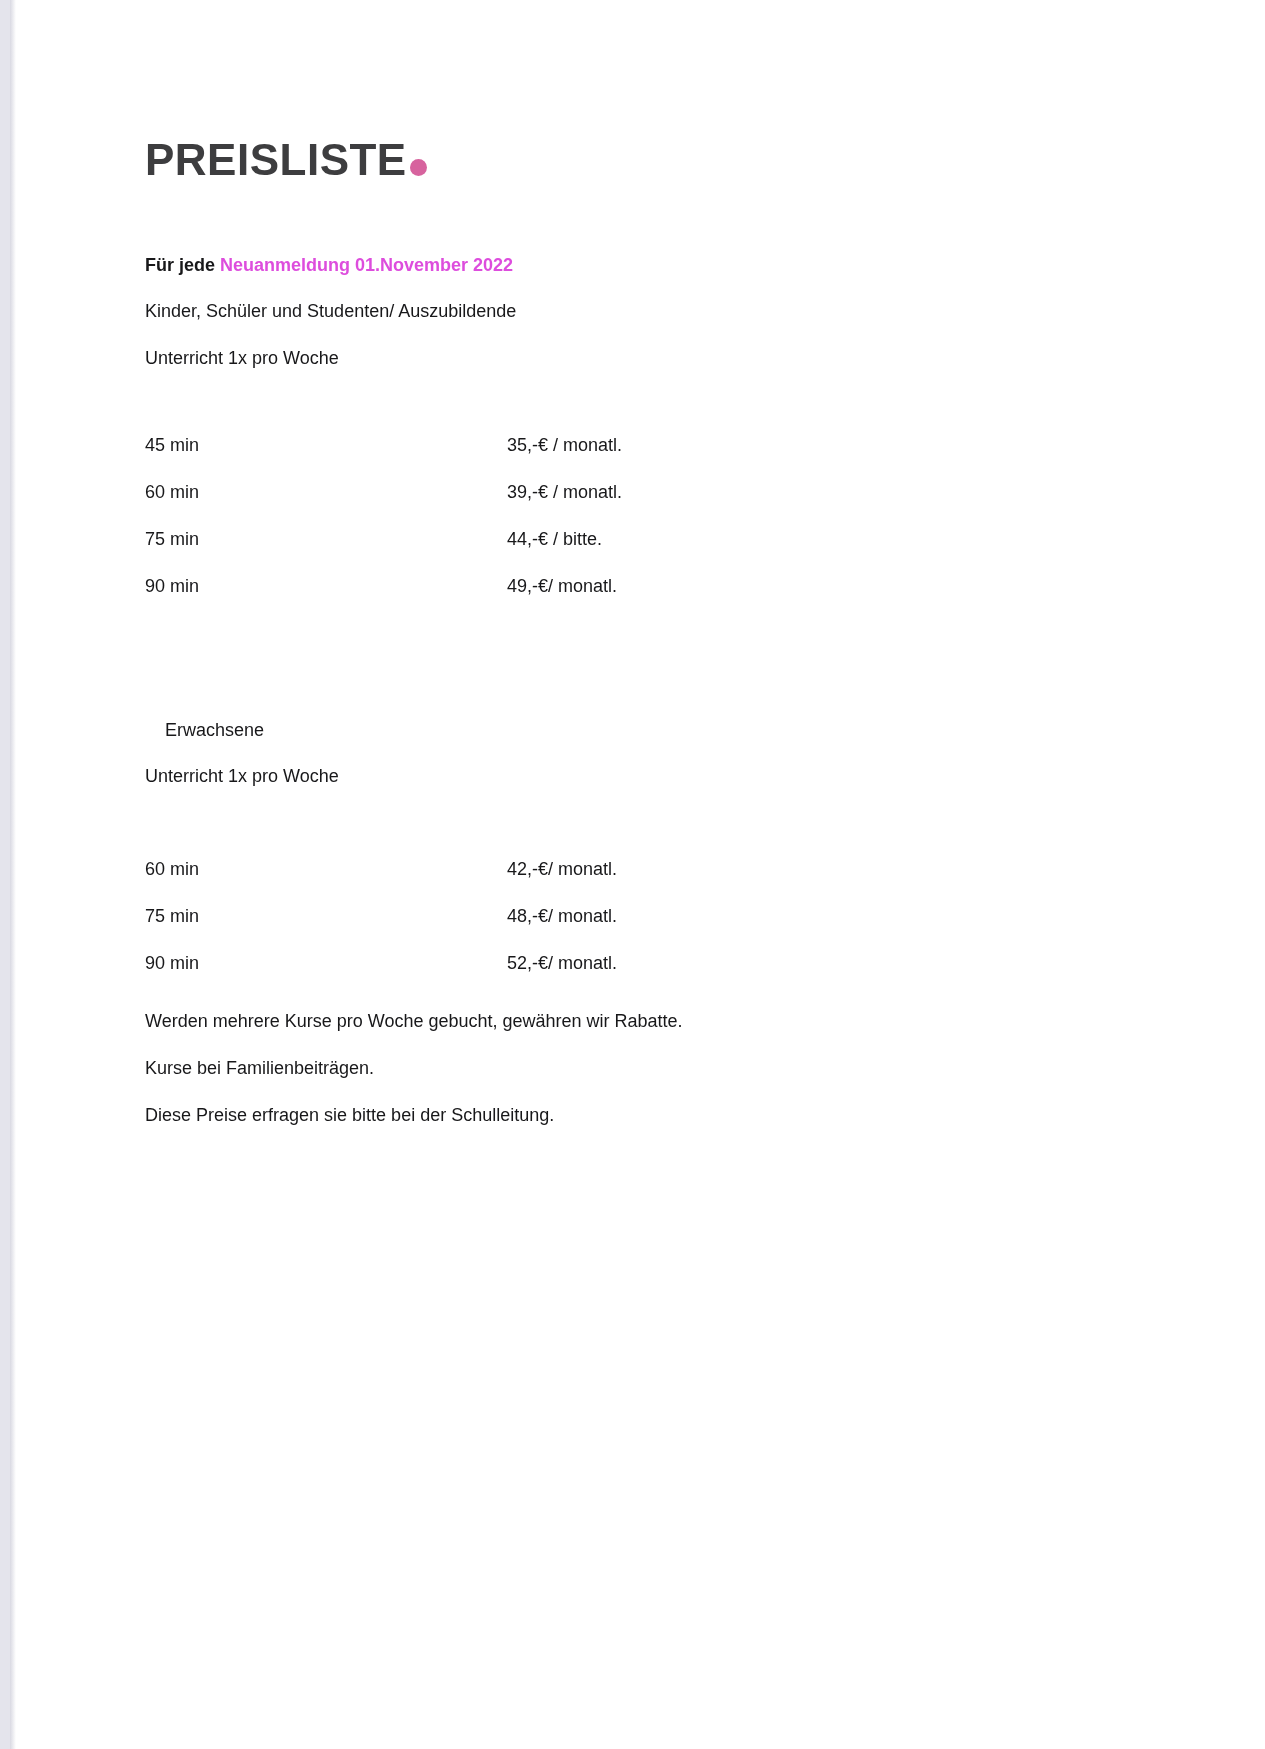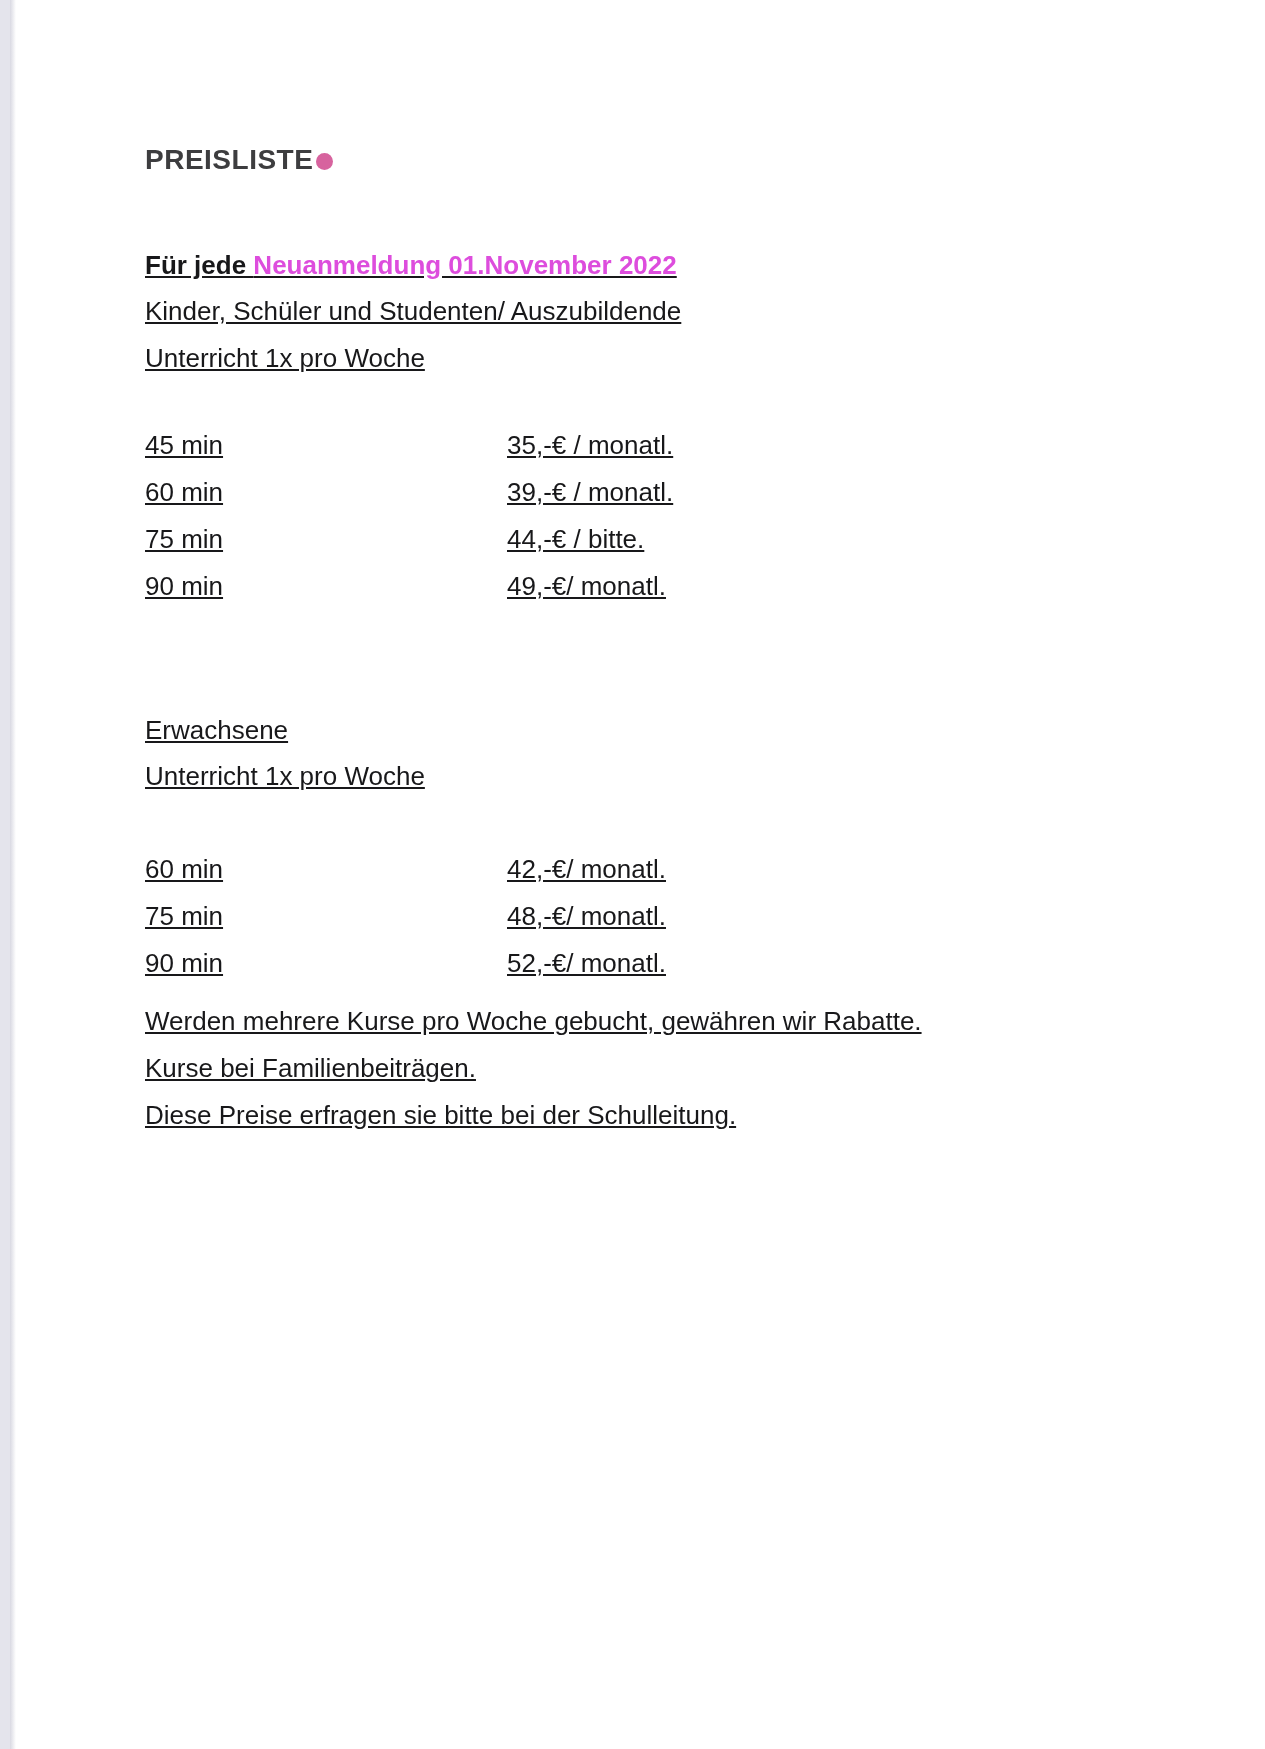--- a/index.html
+++ b/index.html
@@ -34,60 +34,59 @@
   }
   .content {
     position: absolute;
     left: 145px;
     top: 0;
     right: 70px;
   }
   .doc-title {
     margin: 0;
     padding-top: 140px;
-    font-size: 28px;
+    font-size: 44px;
     line-height: 40px;
     font-weight: bold;
     letter-spacing: 0.5px;
     color: #3d3d3f;
   }
   .accent-dot {
     display: inline-block;
     width: 17px;
     height: 17px;
     border-radius: 50%;
     background: var(--accent-dot, #d7639e);
     margin-left: 3px;
     transform: translateY(1px);
   }
   .line {
-    font-size: 26px;
+    font-size: 18px;
     line-height: 26px;
     font-weight: normal;
     color: #18181a;
-    text-decoration: underline;
   }
   .intro-line { margin-top: 72px; }
   .intro-bold { font-weight: bold; }
   .intro-highlight {
     font-weight: bold;
     color: var(--highlight, #dd4ddd);
   }
   .gap-20 { margin-top: 20px; }
   .gap-21 { margin-top: 21px; }
   .price-row {
     display: flex;
     align-items: flex-end;
   }
   .price-row .duration {
     width: 362px;
     flex: 0 0 362px;
   }
   .row-first-a { margin-top: 61px; }
-  .section-heading { margin-top: 118px; }
+  .section-heading { margin-top: 118px; margin-left: 20px; }
   .row-first-b { margin-top: 67px; }
   .footer-first { margin-top: 32px; }
 </style>
 </head>
 <body>
 
 <div class="page">
   <div class="gutter-strip"></div>
   <div class="gutter-shadow"></div>
 

